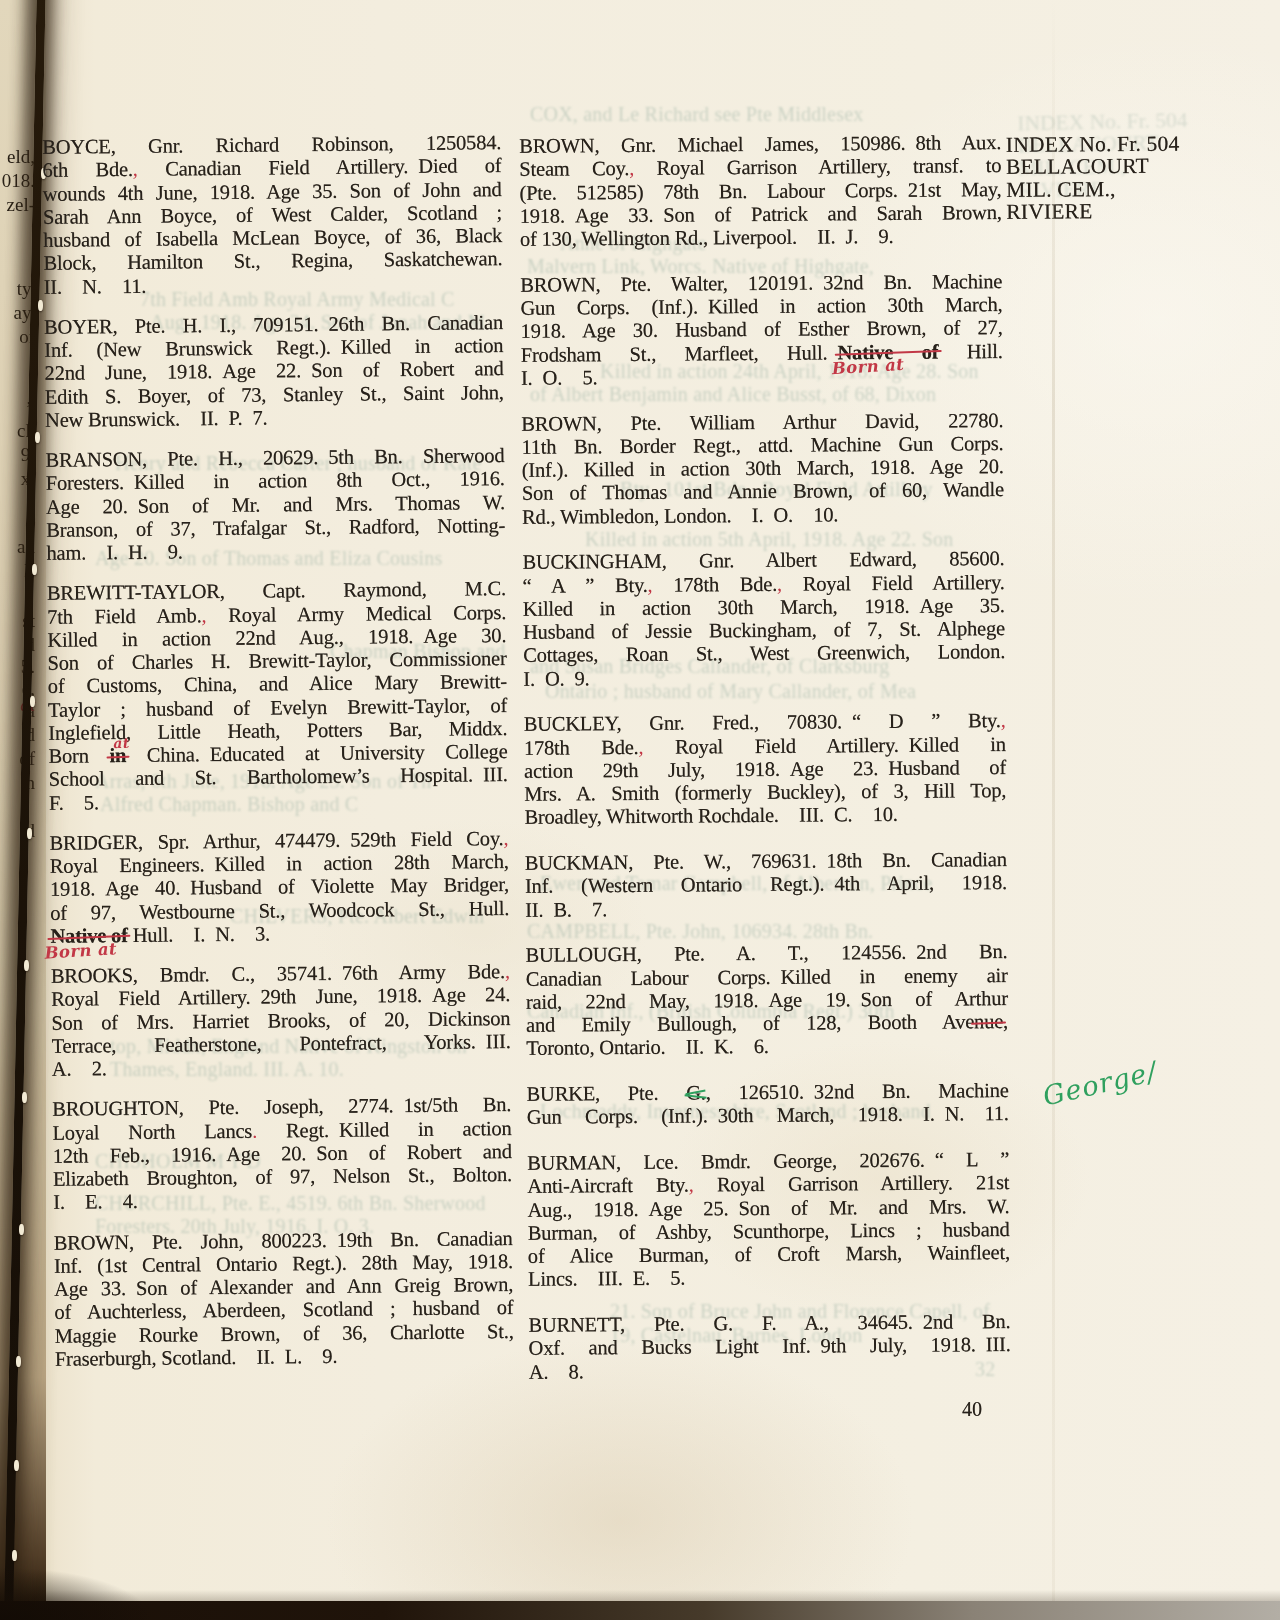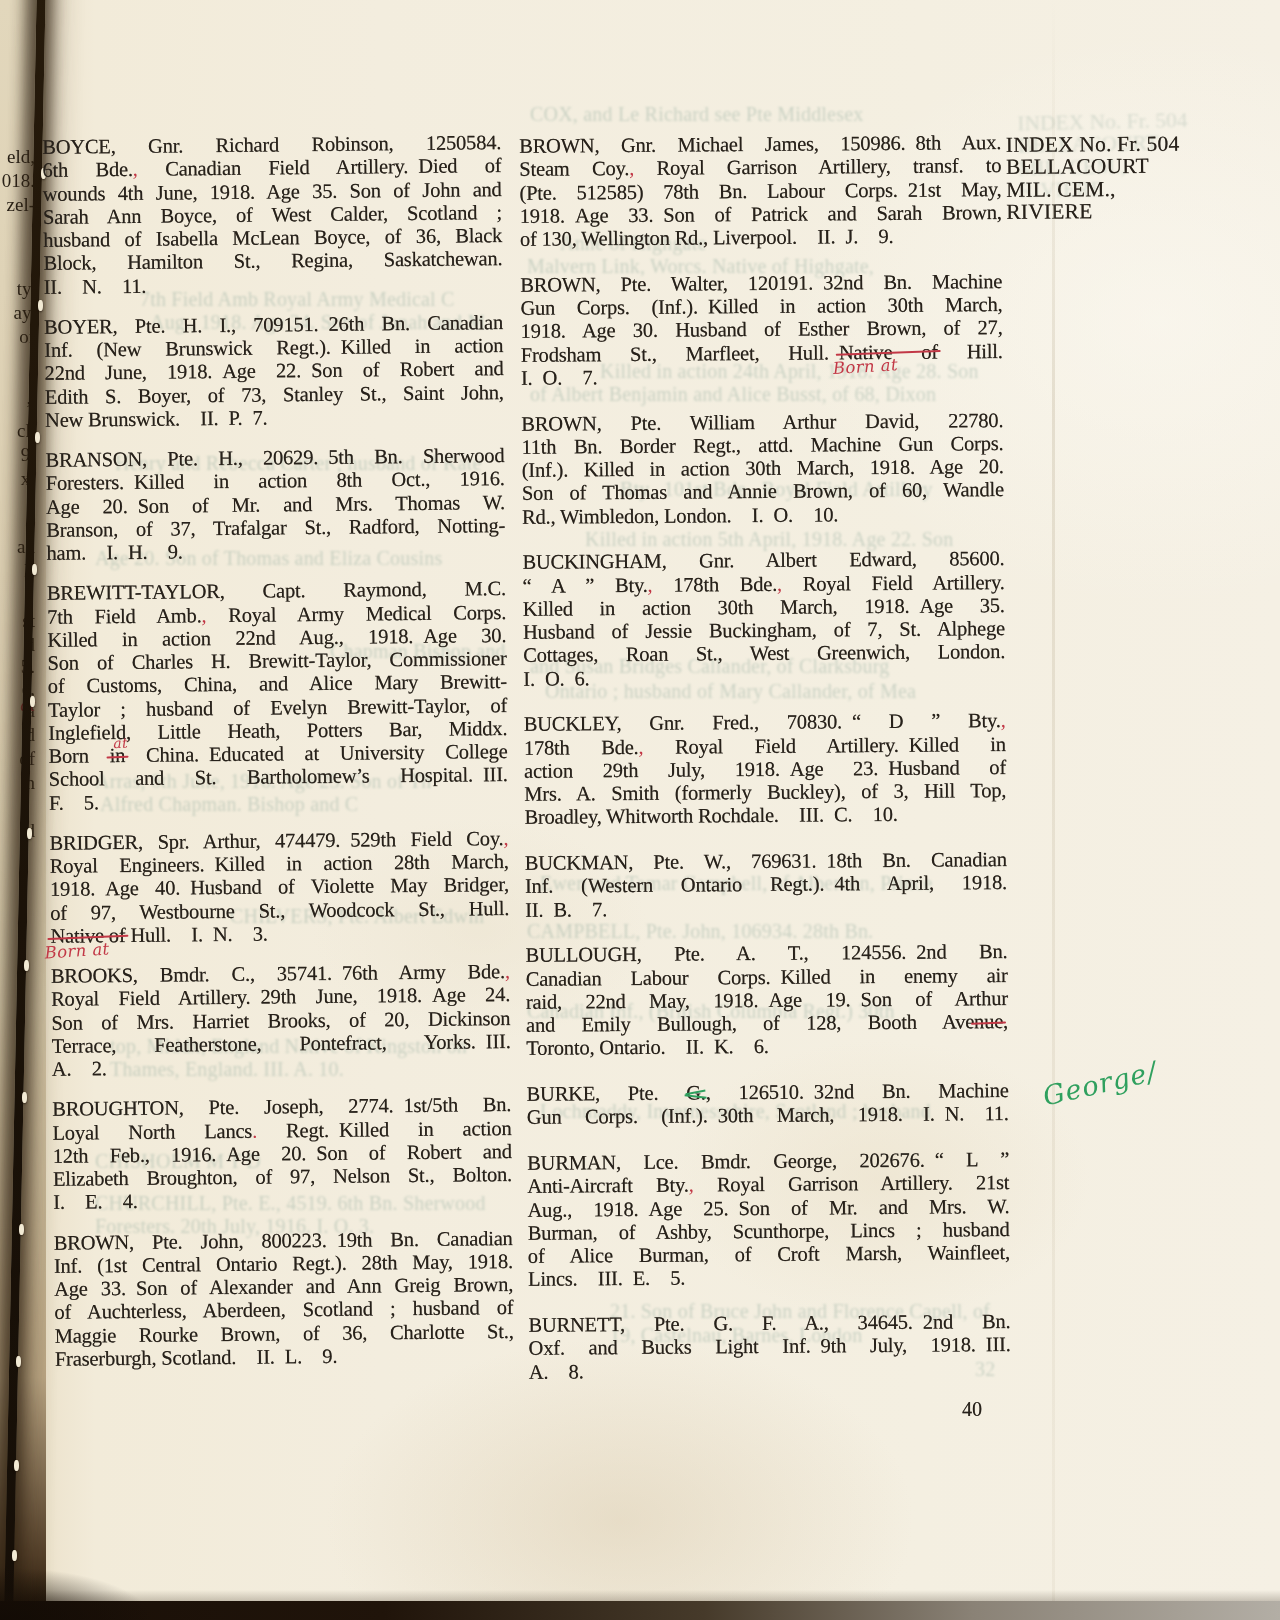--- a/index.html
+++ b/index.html
@@ -37,21 +37,21 @@
   .ln.end{text-align-last:left;}
   .ink-red{color:#c23846;text-shadow:none;}
   .strike-red{position:relative;}
   .strike-red::after{content:"";position:absolute;left:-3px;right:-3px;top:54%;height:2.2px;
     background:#c23846;transform:rotate(-1.6deg);border-radius:2px;}
   .strike-green{position:relative;}
   .strike-green::before{content:"";position:absolute;left:-1px;right:1px;top:46%;height:2.4px;
     background:#2fa05e;transform:rotate(-10deg);}
   .strike-green::after{content:"";position:absolute;left:-2px;right:0;top:62%;height:2px;
     background:#2fa05e;transform:rotate(7deg);}
-  .has-note{position:relative;}
+  .has-note{position:relative;font-weight:bold;}
   .hand{position:absolute;font-style:italic;color:#c23846;font-size:16.5px;letter-spacing:0.4px;
     white-space:nowrap;text-shadow:none;font-family:"DejaVu Serif",serif;line-height:1;}
   .hand.below{left:-6px;top:86%;transform:rotate(-3deg);}
   .hand.above{left:4px;bottom:74%;transform:rotate(-2deg);font-size:14px;}
   
   #header{position:absolute;left:1006px;top:133px;width:220px;color:#27211a;font-size:21.5px;
     letter-spacing:0.2px;transform:rotate(-0.4deg);text-shadow:0.2px 0.2px 0.35px rgba(39,33,26,0.6);}
   #header .hline{height:22.4px;line-height:22.4px;}
   #header-ghost{position:absolute;left:1018px;top:110px;width:240px;color:#8aa396;opacity:0.28;
     filter:blur(1.2px);font-size:21.5px;transform:rotate(-1.2deg);}
@@ -233,36 +233,36 @@
         <div class="ln"><span>Steam Coy.</span><span class="ink-red">,</span><span> Royal Garrison Artillery, transf. to</span></div>
         <div class="ln"><span>(Pte. 512585) 78th Bn. Labour Corps. 21st May,</span></div>
         <div class="ln"><span>1918. Age 33. Son of Patrick and Sarah Brown,</span></div>
         <div class="ln end"><span>of 130, Wellington Rd., Liverpool. II. J. 9.</span></div>
       </div>
       <div class="entry">
         <div class="ln"><span>BROWN, Pte. Walter, 120191. 32nd Bn. Machine</span></div>
         <div class="ln"><span>Gun Corps. (Inf.). Killed in action 30th March,</span></div>
         <div class="ln"><span>1918. Age 30. Husband of Esther Brown, of 27,</span></div>
         <div class="ln"><span>Frodsham St., Marfleet, Hull. </span><span class="strike-red has-note">Native of<span class="hand below">Born at</span></span><span> Hill.</span></div>
-        <div class="ln end"><span>I. O. 7.</span></div>
+        <div class="ln end"><span>I. O. 5.</span></div>
       </div>
       <div class="entry">
         <div class="ln"><span>BROWN, Pte. William Arthur David, 22780.</span></div>
         <div class="ln"><span>11th Bn. Border Regt., attd. Machine Gun Corps.</span></div>
         <div class="ln"><span>(Inf.). Killed in action 30th March, 1918. Age 20.</span></div>
         <div class="ln"><span>Son of Thomas and Annie Brown, of 60, Wandle</span></div>
         <div class="ln end"><span>Rd., Wimbledon, London. I. O. 10.</span></div>
       </div>
       <div class="entry">
         <div class="ln"><span>BUCKINGHAM, Gnr. Albert Edward, 85600.</span></div>
         <div class="ln"><span>“ A ” Bty.</span><span class="ink-red">,</span><span> 178th Bde.</span><span class="ink-red">,</span><span> Royal Field Artillery.</span></div>
         <div class="ln"><span>Killed in action 30th March, 1918. Age 35.</span></div>
         <div class="ln"><span>Husband of Jessie Buckingham, of 7, St. Alphege</span></div>
         <div class="ln"><span>Cottages, Roan St., West Greenwich, London.</span></div>
-        <div class="ln end"><span>I. O. 6.</span></div>
+        <div class="ln end"><span>I. O. 9.</span></div>
       </div>
       <div class="entry">
         <div class="ln"><span>BUCKLEY, Gnr. Fred., 70830. “ D ” Bty.</span><span class="ink-red">,</span></div>
         <div class="ln"><span>178th Bde.</span><span class="ink-red">,</span><span> Royal Field Artillery. Killed in</span></div>
         <div class="ln"><span>action 29th July, 1918. Age 23. Husband of</span></div>
         <div class="ln"><span>Mrs. A. Smith (formerly Buckley), of 3, Hill Top,</span></div>
         <div class="ln end"><span>Broadley, Whitworth Rochdale. III. C. 10.</span></div>
       </div>
       <div class="entry">
         <div class="ln"><span>BUCKMAN, Pte. W., 769631. 18th Bn. Canadian</span></div>

